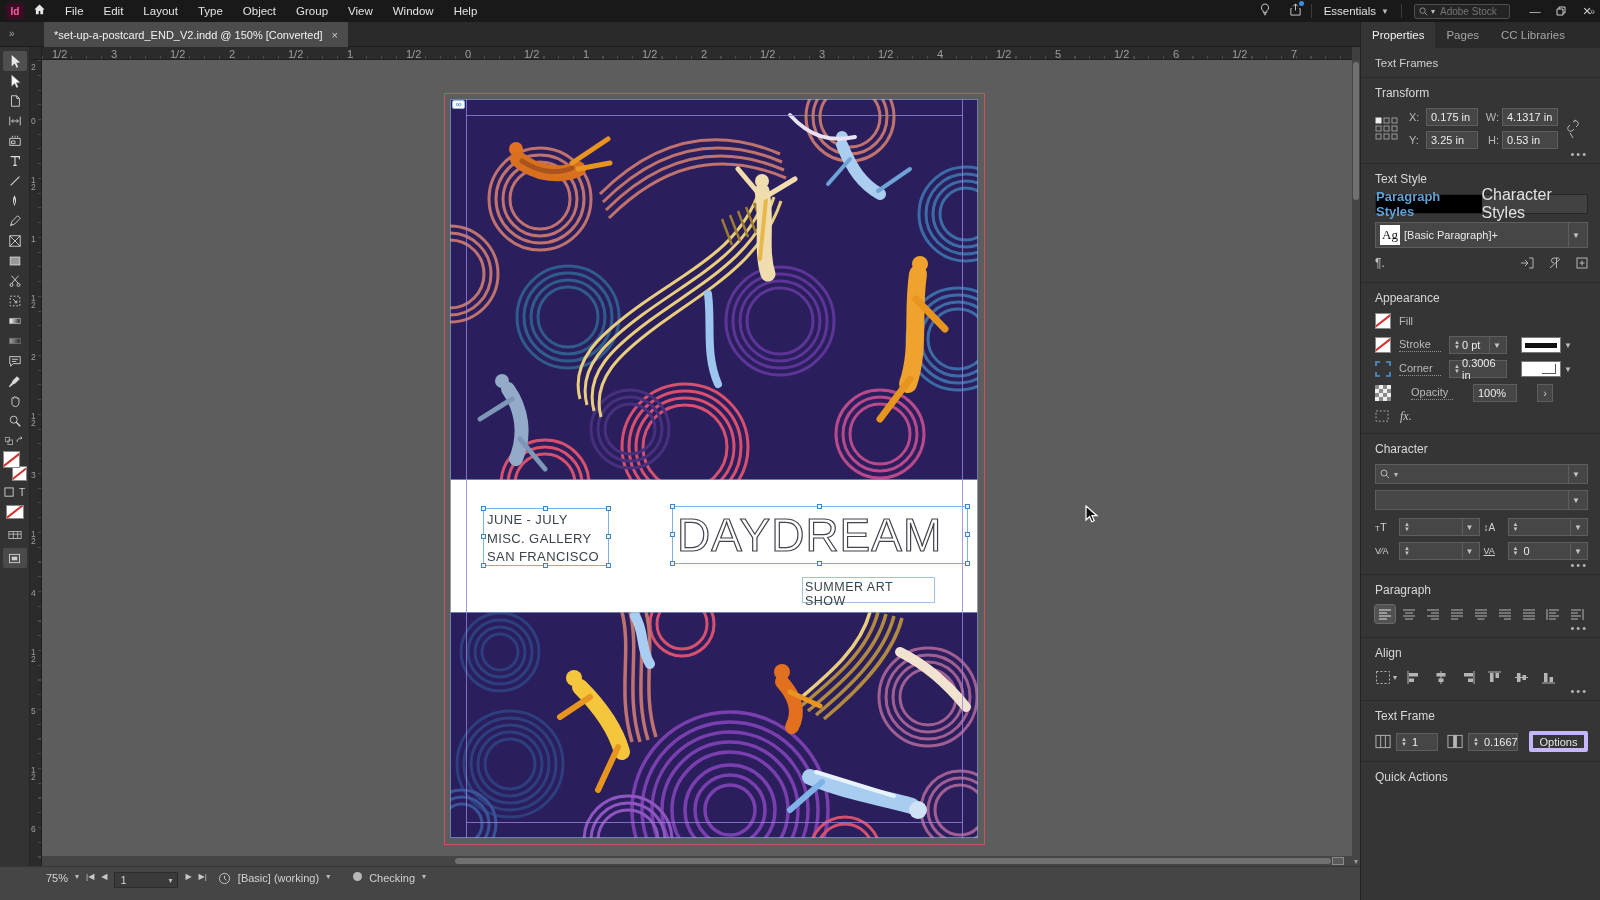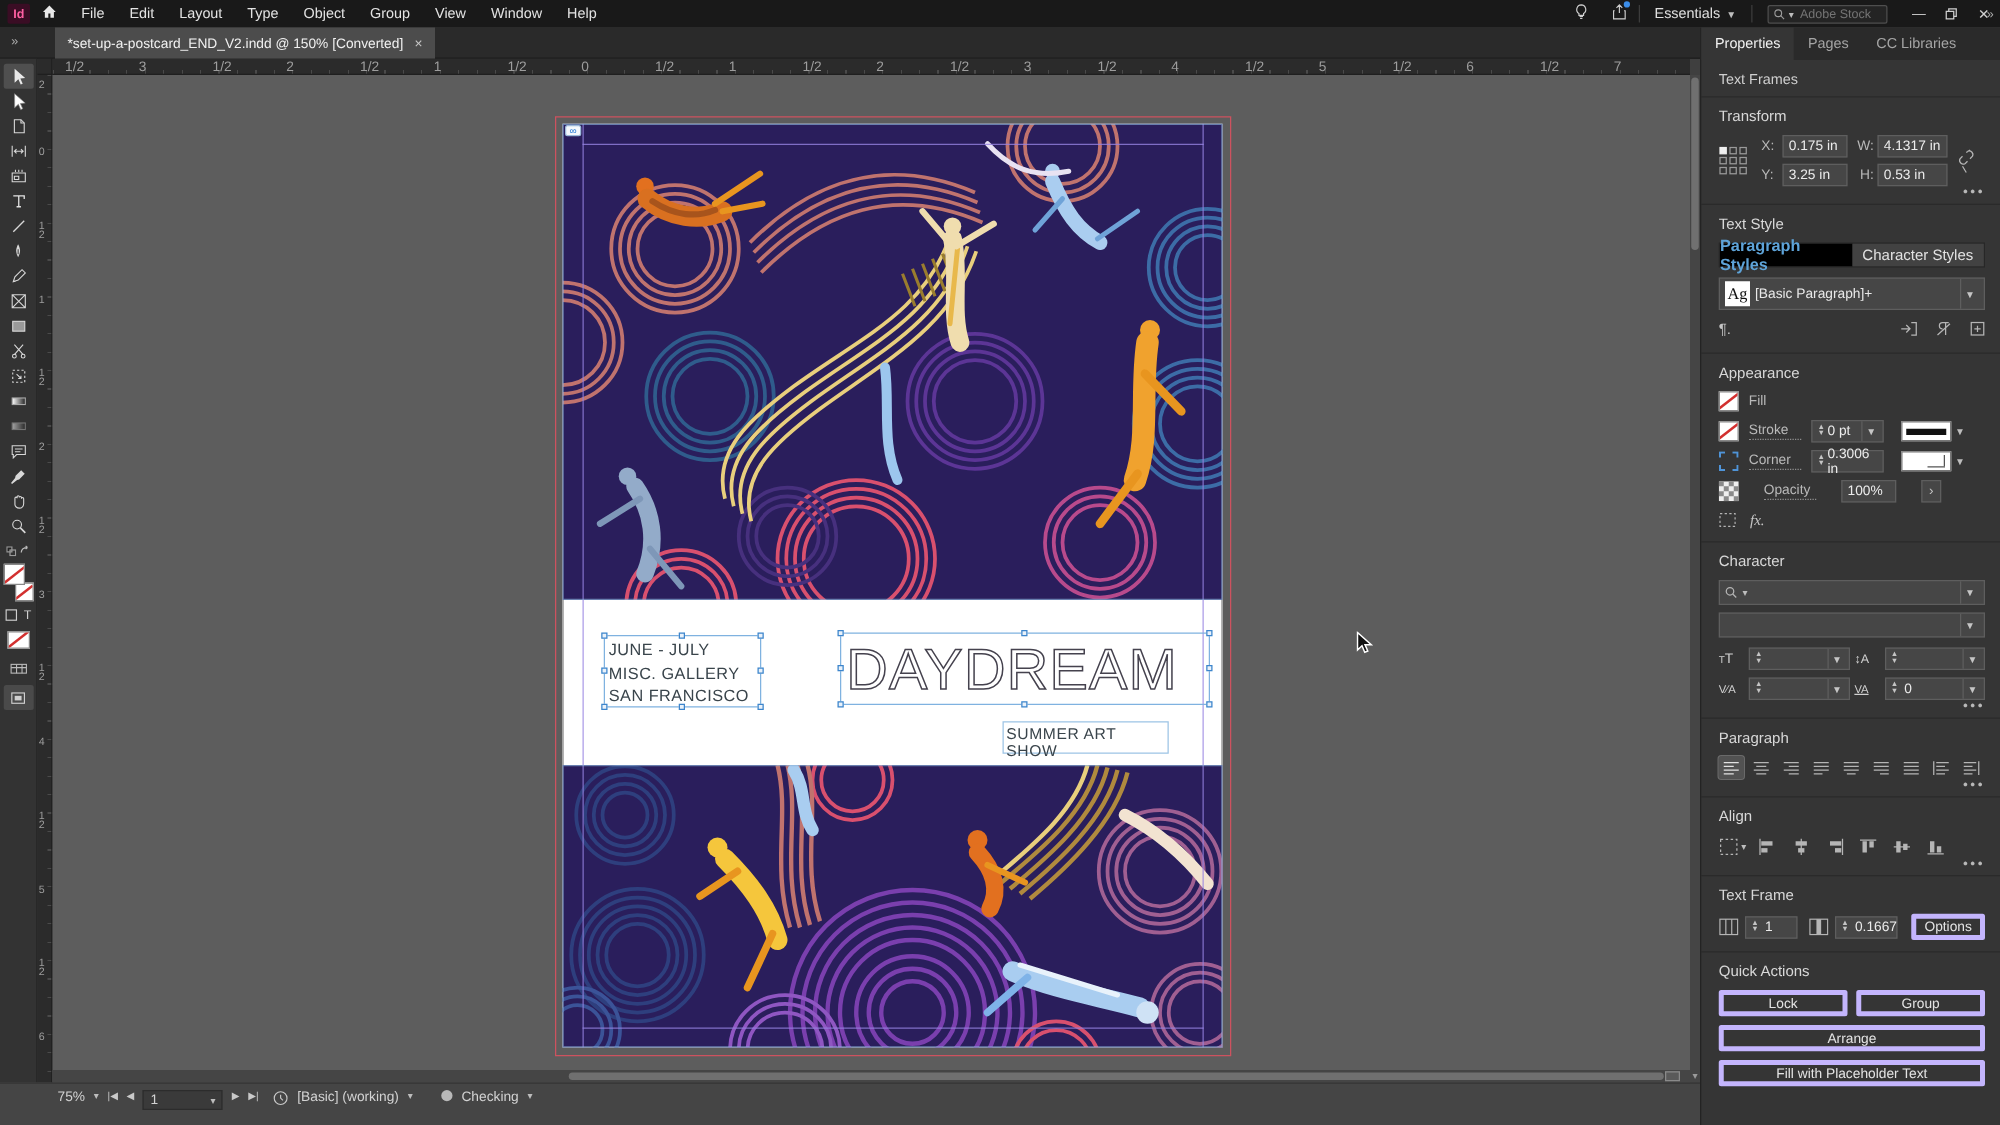--- a/index.html
+++ b/index.html
@@ -668,21 +668,21 @@
           <path d="M7 3 10 1M4 6 2 8a3 3 0 0 0 4 4l2-2M10 8l2-2a3 3 0 0 0-4-4M4 14l3 5" stroke="#b5b5b5" fill="none"></path>
         </svg>
       </div>
       <span class="dots">•••</span>
     </div>
 
     <div class="sec" style="padding-bottom:12px;">
       <h3>Text Style</h3>
       <div class="row" style="height:20px;border:1px solid #272727;">
         <span style="flex:1;height:100%;background:#000000;color:#5ea3d8;font-size:13px;display:flex;align-items:center;justify-content:center;font-weight:bold;">Paragraph Styles</span>
-        <span style="flex:1;height:100%;background:#424242;color:#e2e2e2;font-size:12px;display:flex;align-items:center;justify-content:center;">Character Styles</span>
+        <span style="flex:1;height:100%;background:#424242;color:#e2e2e2;font-size:16px;display:flex;align-items:center;justify-content:center;">Character Styles</span>
       </div>
       <div class="dropbox" style="margin-top:8px;height:26px;">
         <span style="width:20px;height:20px;background:#fff;color:#111;font-family:'Liberation Serif',serif;font-size:13px;display:flex;align-items:center;justify-content:center;">Ag</span>
         <span style="font-size:11px;color:#e8e8e8;">[Basic Paragraph]+</span>
         <span class="chevbox">▼</span>
       </div>
       <div class="row" style="margin-top:8px;color:#c5c5c5;">
         <span style="font-size:12px;">¶.</span>
         <span style="margin-left:auto;display:flex;gap:14px;align-items:center;">
           <svg width="14" height="12" viewBox="0 0 14 12">
@@ -946,22 +946,16 @@
               <span>▼</span>
             </span>
             <span style="padding-left:3px;">0.1667</span>
         </span>
         <span class="qbtn" style="width:62px;margin-left:6px;">Options</span>
       </div>
     </div>
 
     <div class="sec" style="border-bottom:none;">
       <h3>Quick Actions</h3>
-      <div style="display:grid;grid-template-columns:1fr 1fr;grid-gap:7px;">
-        <span class="qbtn">Lock</span>
-        <span class="qbtn">Group</span>
-        <span class="qbtn" style="grid-column:1/3;">Arrange</span>
-        <span class="qbtn" style="grid-column:1/3;">Fill with Placeholder Text</span>
-      </div>
     </div>
   </div>
 
 </div>
 
 </body></html>

